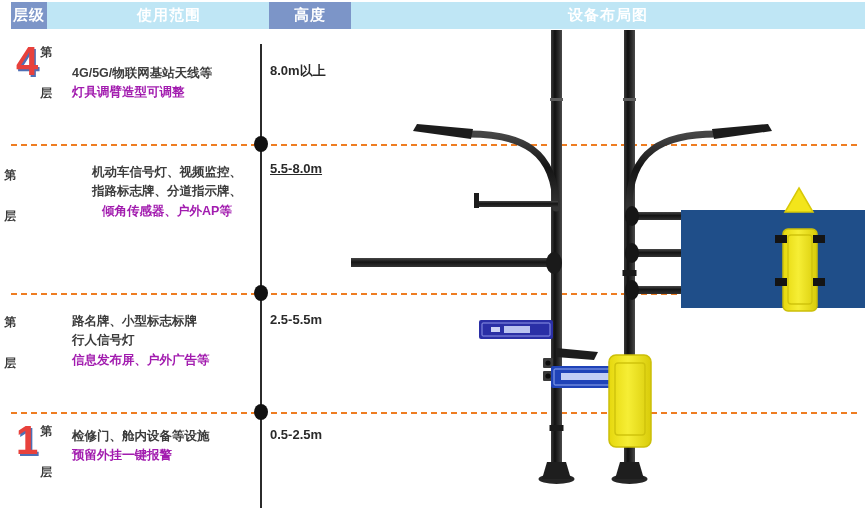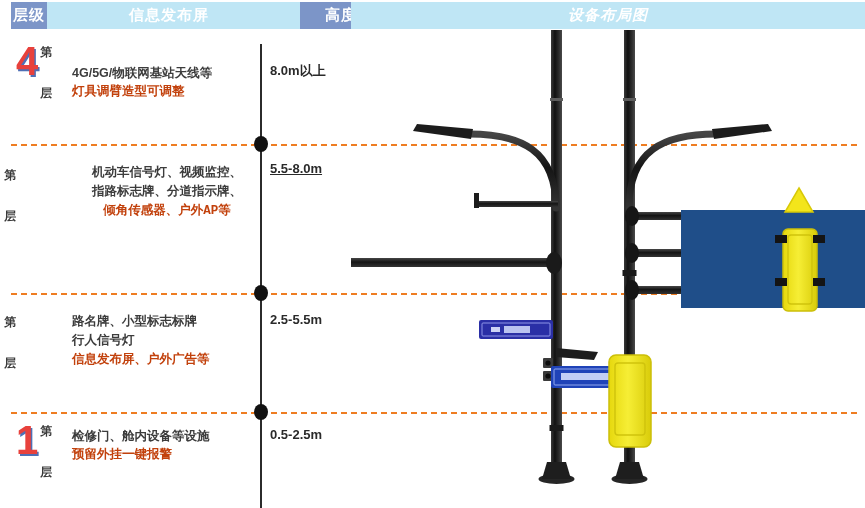--- a/index.html
+++ b/index.html
@@ -12,22 +12,22 @@
 
   
   .hdr{position:absolute;left:0;top:0;width:865px;height:30px;}
   .hdr-bg{position:absolute;left:11px;top:2px;width:854px;height:27px;background:#bfe6f5;}
   .hdr-cell{position:absolute;top:2px;height:27px;display:flex;align-items:center;justify-content:center;
             color:#ffffff;font-size:15px;font-weight:bold;letter-spacing:1px;}
   .hdr-dark{background:#7c95c8;}
   .hdr-light{background:#bfe6f5;}
   #h-level{left:11px;width:36px;}
   #h-scope{left:69px;width:200px;}
-  #h-height{left:269px;width:82px;margin-left:31px;}
-  #h-layout{left:351px;width:514px;font-style:italic;}
+  #h-height{left:269px;width:82px;}
+  #h-layout{left:351px;width:514px;}
 
   
   .rows{position:absolute;left:0;top:30px;width:865px;height:478px;}
 
   .rowband{position:absolute;left:0;width:865px;}
   #band-4{top:4px;height:111px;}
   #band-3{top:115px;height:149px;}
   #band-2{top:264px;height:119px;}
   #band-1{top:383px;height:95px;}
 
@@ -49,38 +49,38 @@
   .level{position:absolute;left:12px;width:56px;display:flex;align-items:flex-start;}
   .lvl-num{font-size:40px;font-weight:bold;color:#e8413c;line-height:0.85;
            text-shadow:1.5px 1.5px 0 #4f6fb5;margin-left:4px;}
   .lvl-num.blank{visibility:hidden;}
   .lvl-ceng{display:flex;flex-direction:column;justify-content:space-between;
             height:58px;margin-left:2px;font-size:12px;font-weight:bold;color:#3a3a3a;}
 
   
   .scope{position:absolute;left:72px;width:190px;font-size:12.5px;font-weight:bold;
          color:#3c3c3c;line-height:1.55;}
-  .scope .red{color:#c2410c;font-family:Liberation Mono, monospace;}
+  .scope .red{color:#a21caf;}
 
   
   .height{position:absolute;left:270px;font-size:13px;font-weight:bold;color:#2a2a2a;}
 
   
   .diagram{position:absolute;left:351px;top:30px;width:514px;height:478px;overflow:hidden;}
   .diagram svg{display:block;}
 </style>
 </head>
 <body>
 
 <div class="stage">
 
   <div class="hdr">
     <div class="hdr-bg"></div>
     <div class="hdr-cell hdr-dark" id="h-level">层级</div>
-    <div class="hdr-cell hdr-light" id="h-scope">信息发布屏</div>
+    <div class="hdr-cell hdr-light" id="h-scope">使用范围</div>
     <div class="hdr-cell hdr-dark" id="h-height">高度</div>
     <div class="hdr-cell hdr-light" id="h-layout">设备布局图</div>
   </div>
 
   <div class="rows">
 
     <div class="dash" id="dash-1"></div>
     <div class="dash" id="dash-2"></div>
     <div class="dash" id="dash-3"></div>
 

